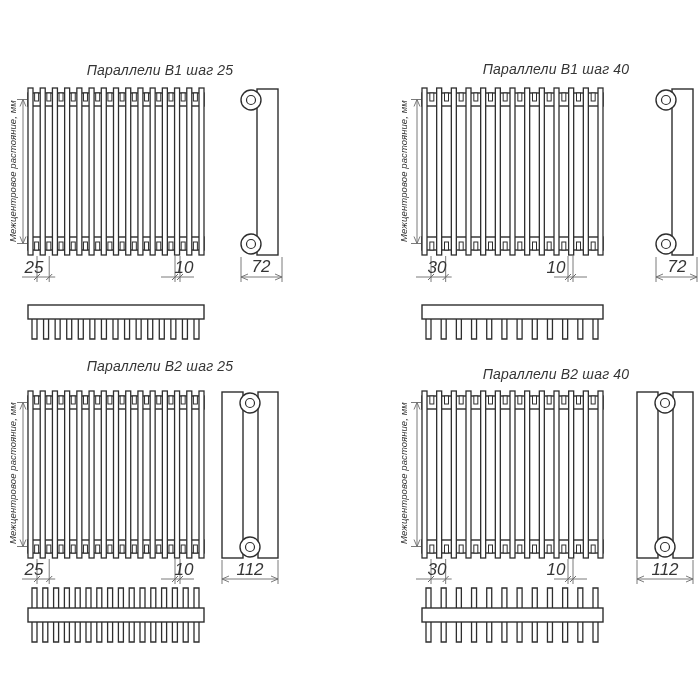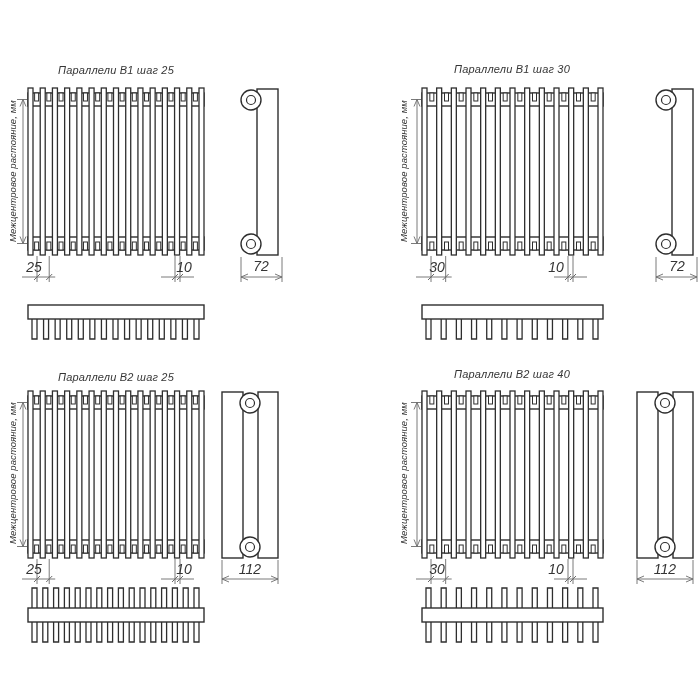--- a/index.html
+++ b/index.html
@@ -12,22 +12,22 @@
   }
   .canvas svg{position:absolute;left:0;top:0;}
   .lbl{
     position:absolute;
     color:#353535;
     font-style:italic;
     white-space:nowrap;
     transform:translate(-50%,-50%);
     line-height:1;
   }
-  .title{font-size:11px;letter-spacing:0.2px;}
-  .dim{font-size:14px;}
+  .title{font-size:14px;letter-spacing:0.2px;margin-left:44px;}
+  .dim{font-size:17px;}
   .axis{
     font-size:9.5px;
     transform:translate(-50%,-50%) rotate(-90deg);
     letter-spacing:0.1px;
   }
 </style>
 </head>
 <body>
 
 <div class="canvas">
@@ -434,22 +434,22 @@
           <path d="M562.6363636363636,608 v-20 h5 v20" fill="none" stroke="#2e2e2e" stroke-width="1.3"></path>
           <path d="M577.8181818181818,622 v20 h5 v-20" fill="none" stroke="#2e2e2e" stroke-width="1.3"></path>
           <path d="M577.8181818181818,608 v-20 h5 v20" fill="none" stroke="#2e2e2e" stroke-width="1.3"></path>
           <path d="M593,622 v20 h5 v-20" fill="none" stroke="#2e2e2e" stroke-width="1.3"></path>
           <path d="M593,608 v-20 h5 v20" fill="none" stroke="#2e2e2e" stroke-width="1.3"></path>
         </g>
       </g>
     </svg>
 
   <div class="lbl title" style="left:116px;top:70px">Параллели В1 шаг 25</div>
-  <div class="lbl title" style="left:512px;top:69px">Параллели В1 шаг 30</div>
-  <div class="lbl title" style="left:116px;top:377px">Параллели В2 шаг 25</div>
+  <div class="lbl title" style="left:512px;top:69px">Параллели В1 шаг 40</div>
+  <div class="lbl title" style="left:116px;top:366px">Параллели В2 шаг 25</div>
   <div class="lbl title" style="left:512px;top:374px">Параллели В2 шаг 40</div>
 
   <div class="lbl axis" style="left:13px;top:171px">Межцентровое растояние, мм</div>
   <div class="lbl axis" style="left:404px;top:171px">Межцентровое растояние, мм</div>
   <div class="lbl axis" style="left:13px;top:473px">Межцентровое растояние, мм</div>
   <div class="lbl axis" style="left:404px;top:473px">Межцентровое растояние, мм</div>
 
   <div class="lbl dim" style="left:34px;top:267px">25</div>
   <div class="lbl dim" style="left:437px;top:267px">30</div>
   <div class="lbl dim" style="left:34px;top:569px">25</div>

